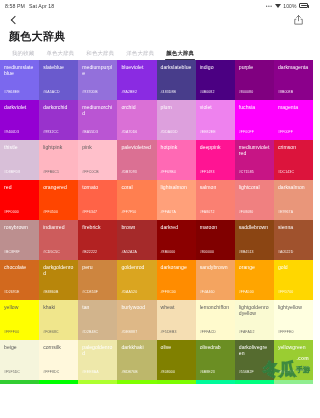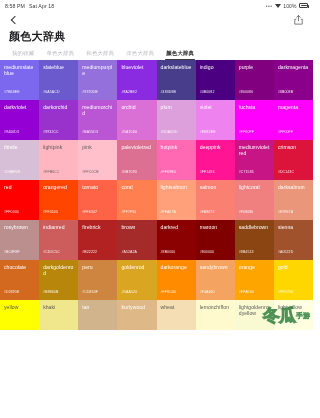--- a/index.html
+++ b/index.html
@@ -2,21 +2,21 @@
 <html><head>
 <meta charset="utf-8">
 <style>
   html,body{margin:0;padding:0;}
   body{
     width:313px;height:418px;overflow:hidden;
     background:#ffffff;
     font-family:"Liberation Sans","DejaVu Sans",sans-serif;
     -webkit-font-smoothing:antialiased;
   }
-  .app{width:313px;height:330px;position:relative;overflow:hidden;background:#fff;}
+  .app{width:313px;height:384px;position:relative;overflow:hidden;background:#fff;}
 
   
   .statusbar{
     height:11px;width:100%;
     display:flex;align-items:center;
     padding:0 5px;box-sizing:border-box;
     font-size:5.2px;color:#3a3a3a;
     letter-spacing:.1px;
   }
   .sb-left{display:flex;gap:4px;align-items:center;}

